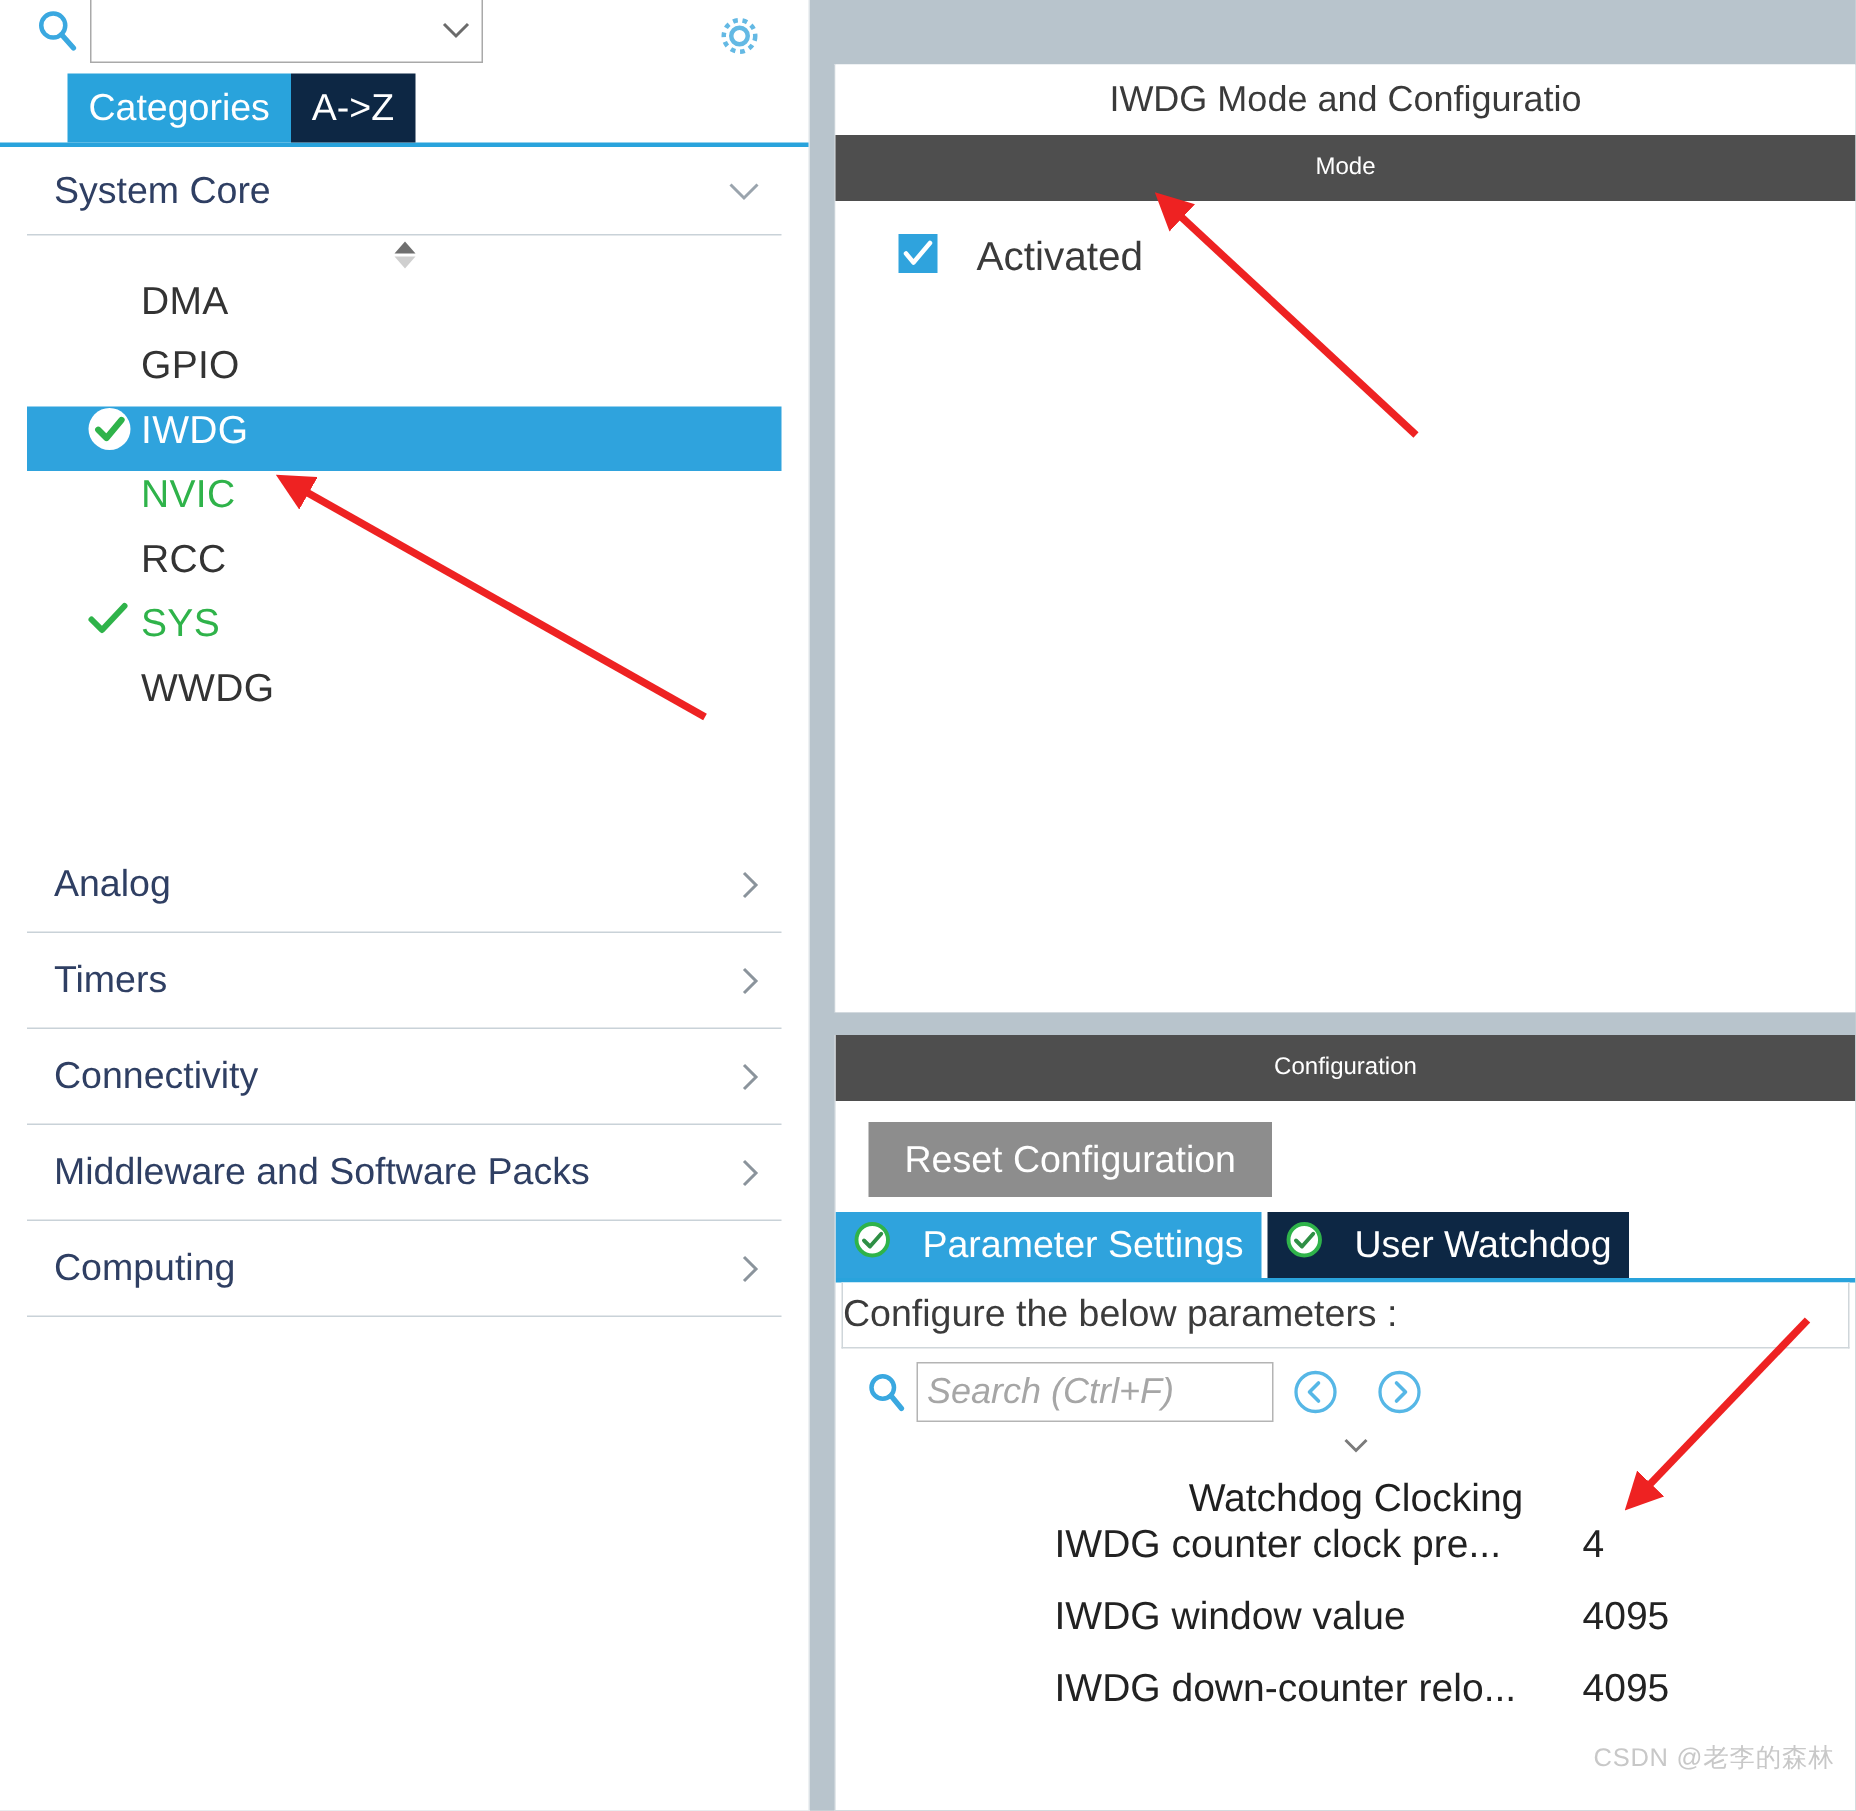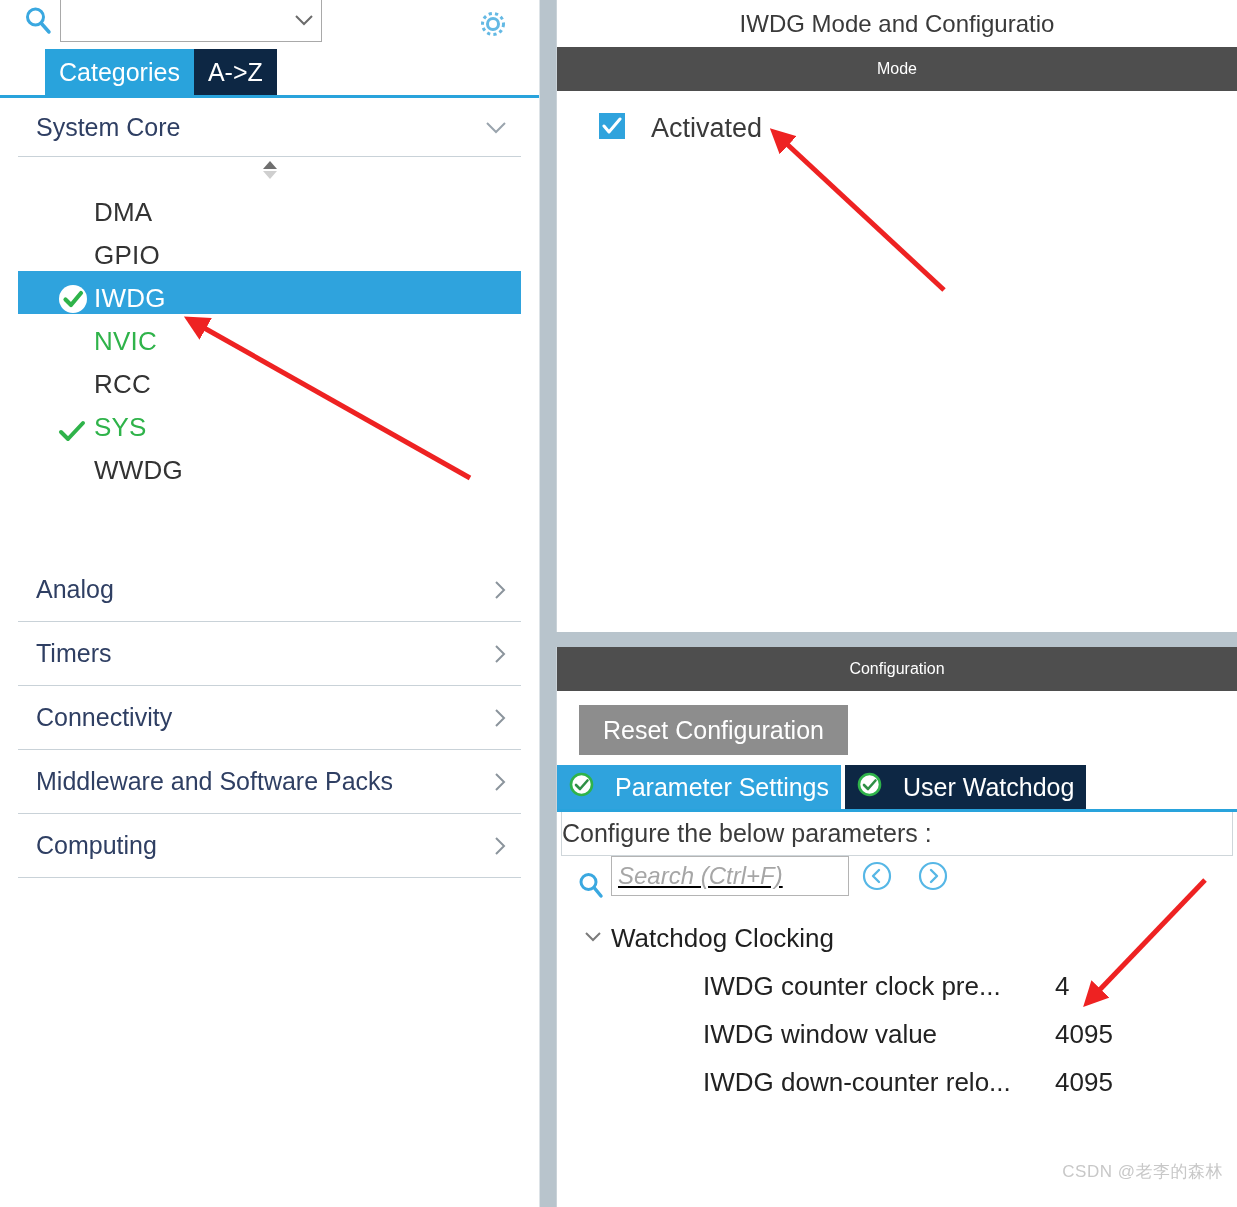--- a/index.html
+++ b/index.html
@@ -138,21 +138,21 @@
     align-items: center;
     justify-content: center;
   }
 
   .item-list {
     padding-top: 2px;
   }
   .item-row {
     height: 43px;
     display: flex;
-    align-items: flex-end;
+    align-items: flex-start;
     padding-left: 40px;
     box-sizing: border-box;
   }
   .item-row.selected { background: #2fa3dd; }
   .item-icon {
     width: 36px;
     display: flex;
     align-items: center;
     justify-content: flex-start;
     flex: none;
@@ -207,20 +207,21 @@
     overflow: hidden;
   }
 
   .mode-pane {
     background: #ffffff;
     height: 632px;
     display: flex;
     flex-direction: column;
     border-left: 1px solid #c9d2d8;
     box-sizing: border-box;
+    margin-top: 43px;
   }
 
   .panel-title-bar {
     height: 43px;
     display: flex;
     align-items: center;
     justify-content: center;
     font-size: 24px;
     color: #ffffff;
   }
@@ -326,24 +327,24 @@
     color: #3b3b3b;
     border: 1px solid #cfd6da;
     border-top: none;
     background: #ffffff;
     box-sizing: border-box;
     margin: 0 4px 0 4px;
   }
 
   .param-search-row {
     display: flex;
+    align-items: center;
     height: 58px;
     padding-left: 14px;
     gap: 0;
-    text-decoration: underline;
   }
   .ps-icon {
     width: 40px;
     display: flex;
     align-items: center;
     justify-content: center;
   }
   .ps-input {
     width: 238px;
     height: 40px;
@@ -364,22 +365,23 @@
     height: 40px;
     display: flex;
     align-items: center;
     justify-content: center;
   }
 
   .tree-group {
     display: flex;
     align-items: center;
     height: 48px;
-    padding-left: 26px;
+    padding-left: 14px;
     gap: 8px;
+    flex-direction: column;
   }
   .tree-group-label {
     font-size: 26px;
     color: #1f1f1f;
   }
 
   .param-row {
     display: flex;
     align-items: center;
     height: 48px;

